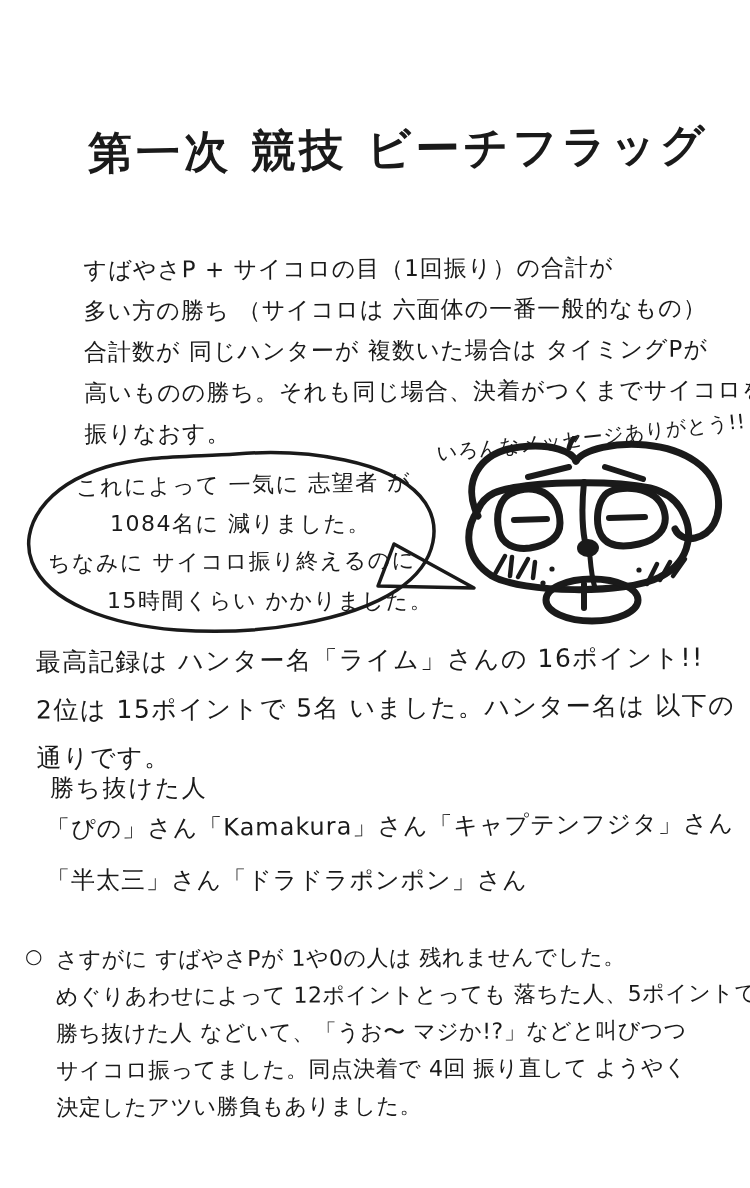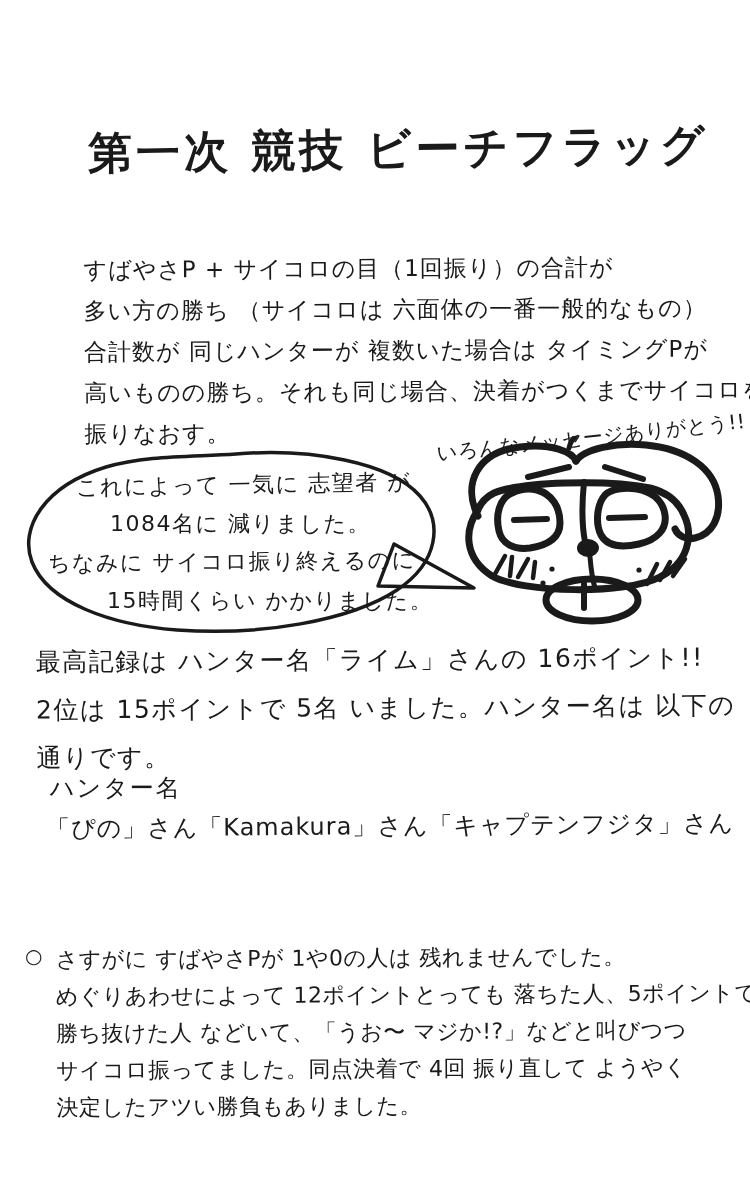--- a/index.html
+++ b/index.html
@@ -127,22 +127,23 @@
     <ellipse class="ink-stroke" cx="144" cy="164" rx="46" ry="21" stroke-width="7"></ellipse>
     <path class="ink-stroke" stroke-width="6" d="M 136 148 L 136 172"></path>
   </svg>
 
   <div class="abs results">
     <div>最高記録は ハンター名「ライム」さんの 16ポイント!!</div>
     <div>2位は 15ポイントで 5名 いました。ハンター名は 以下の</div>
     <div>通りです。</div>
   </div>
 
-  <div class="abs hunters-label">ハンター名</div>
+  <div class="abs hunters-label">勝ち抜けた人</div>
   <div class="abs hunters1">「ぴの」さん「Kamakura」さん「キャプテンフジタ」さん</div>
+  <div class="abs hunters2">「半太三」さん「ドラドラポンポン」さん</div>
 
   <div class="abs footer-bullet">○</div>
   <div class="abs footer">
     <div>さすがに すばやさPが 1や0の人は 残れませんでした。</div>
     <div>めぐりあわせによって 12ポイントとっても 落ちた人、5ポイントでも</div>
     <div>勝ち抜けた人 などいて、「うお〜 マジか!?」などと叫びつつ</div>
     <div>サイコロ振ってました。同点決着で 4回 振り直して ようやく</div>
     <div>決定したアツい勝負もありました。</div>
   </div>
 

